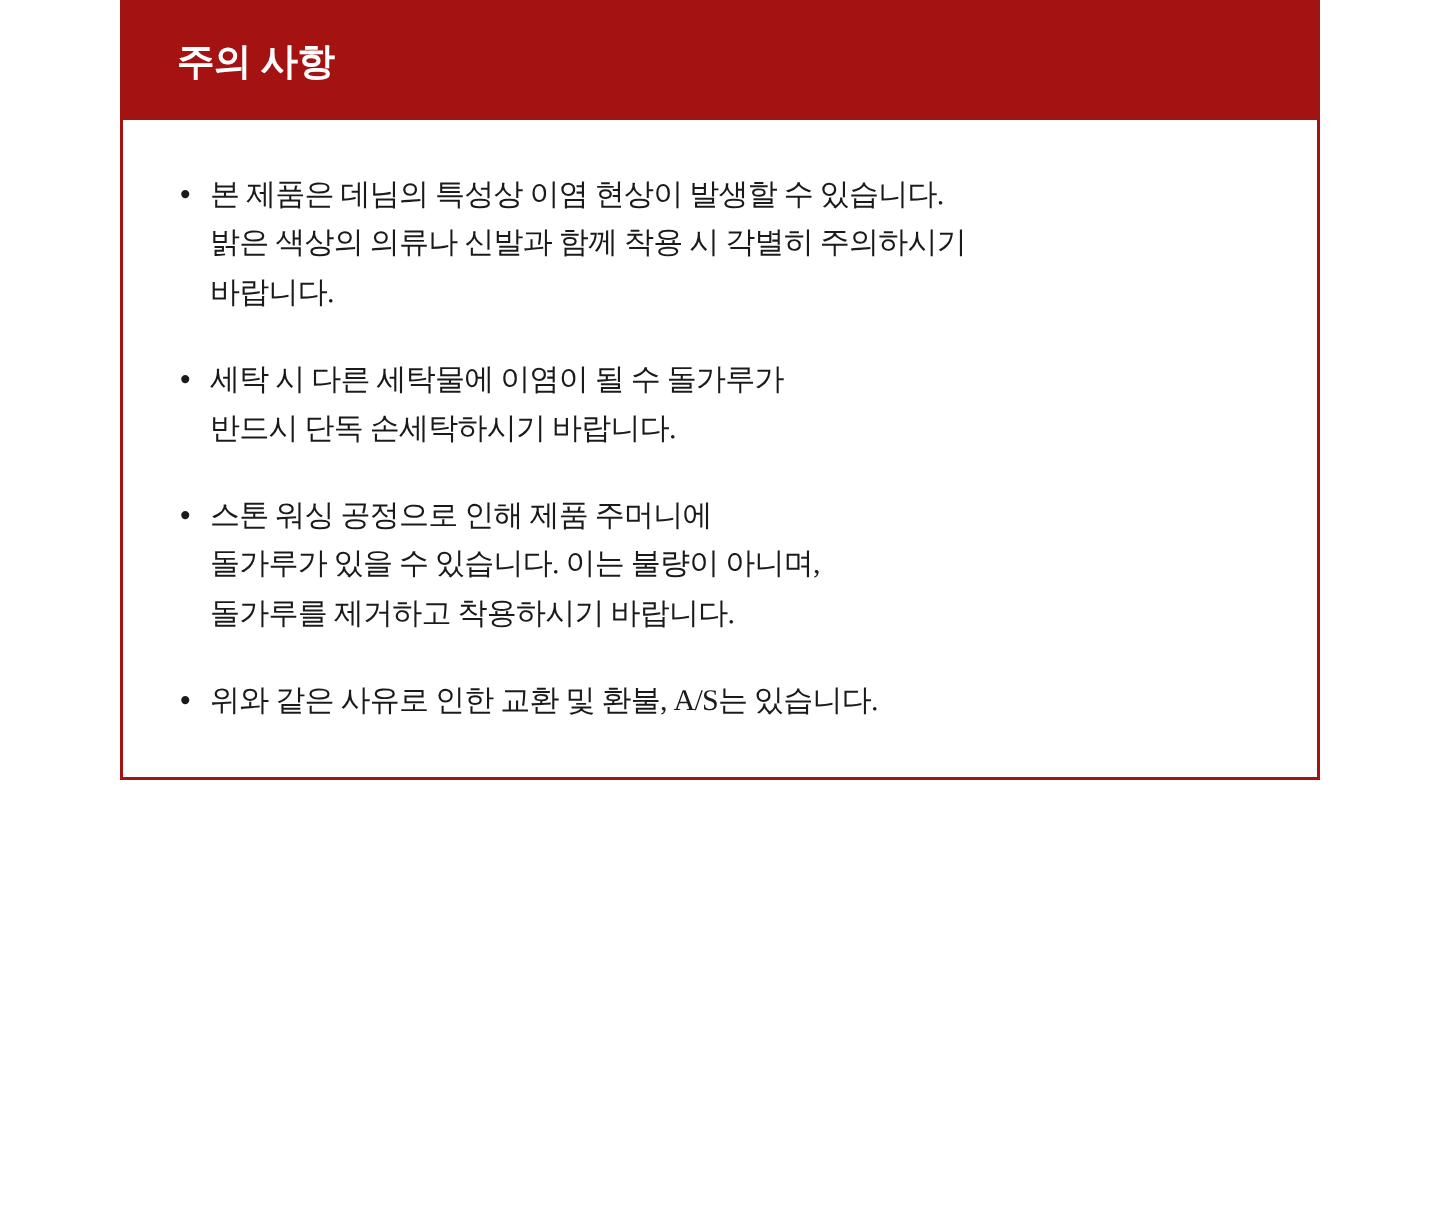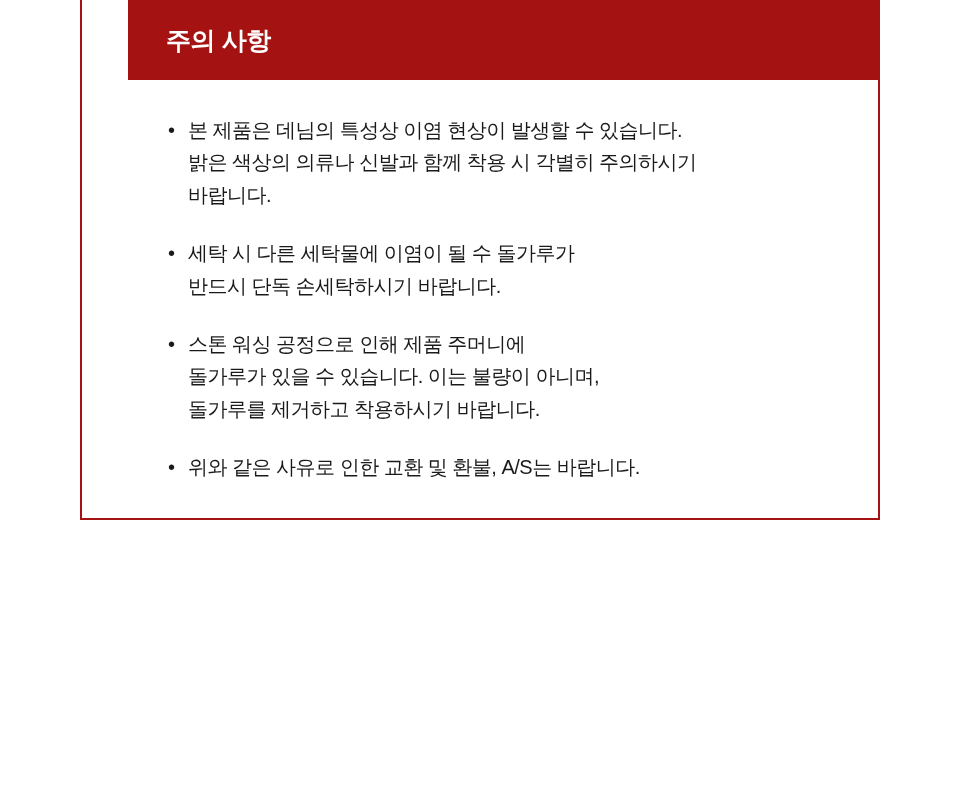--- a/index.html
+++ b/index.html
@@ -16,21 +16,20 @@
 
   .notice-card {
     position: absolute;
     left: 80px;
     top: 0;
     width: 800px;
     box-sizing: border-box;
     border: 2px solid #a51212;
     border-top: none;
     background: #ffffff;
-    padding-left: 48px;
   }
 
   .notice-header {
     background: #a51212;
     height: 80px;
     box-sizing: border-box;
     display: flex;
     align-items: center;
     padding-left: 38px;
     margin: 0 -2px 0 -2px;
@@ -72,20 +71,21 @@
     left: 8px;
     top: 0;
     font-size: 20px;
     line-height: 1.62;
     color: #1a1a1a;
   }
 
   .notice-item .text {
     display: block;
     white-space: pre-line;
+    font-family: Liberation Serif, serif;
   }
 </style>
 </head>
 <body>
 
 <div class="notice-card">
   <div class="notice-header">
     <span class="notice-title">주의 사항</span>
   </div>
   <div class="notice-body">
@@ -102,17 +102,17 @@
 반드시 단독 손세탁하시기 바랍니다.</span>
       </li>
       <li class="notice-item">
         <span class="bullet">•</span>
         <span class="text">스톤 워싱 공정으로 인해 제품 주머니에
 돌가루가 있을 수 있습니다. 이는 불량이 아니며,
 돌가루를 제거하고 착용하시기 바랍니다.</span>
       </li>
       <li class="notice-item">
         <span class="bullet">•</span>
-        <span class="text">위와 같은 사유로 인한 교환 및 환불, A/S는 바랍니다.</span>
+        <span class="text">위와 같은 사유로 인한 교환 및 환불, A/S는 있습니다.</span>
       </li>
     </ul>
   </div>
 </div>
 
 </body></html>

